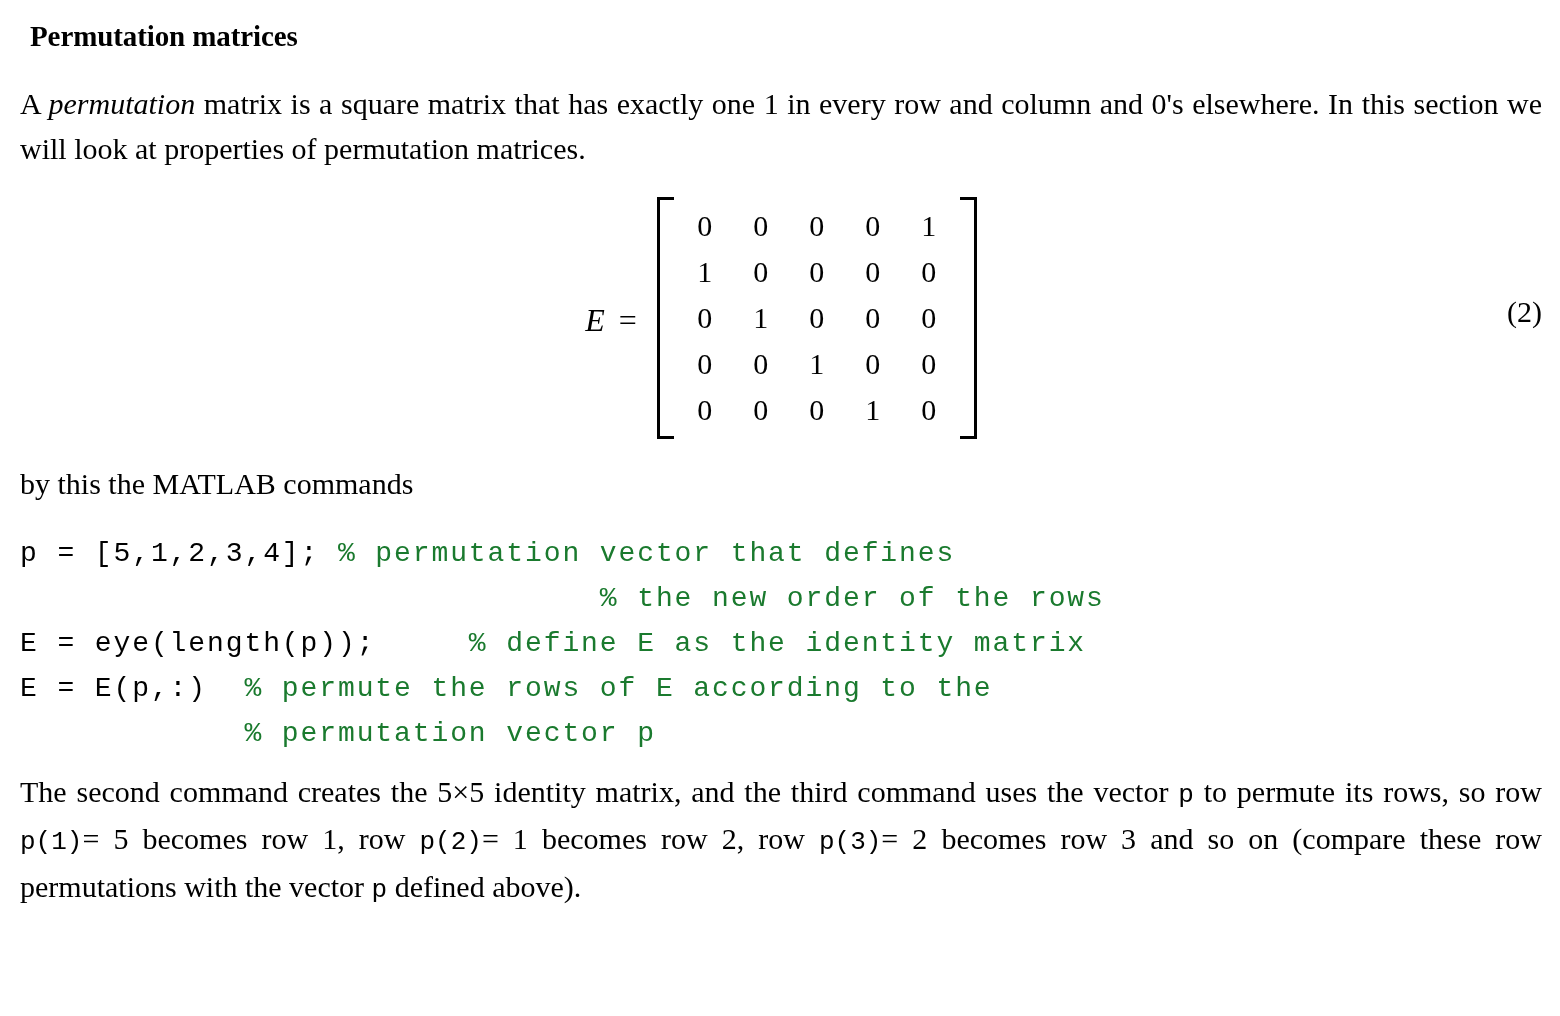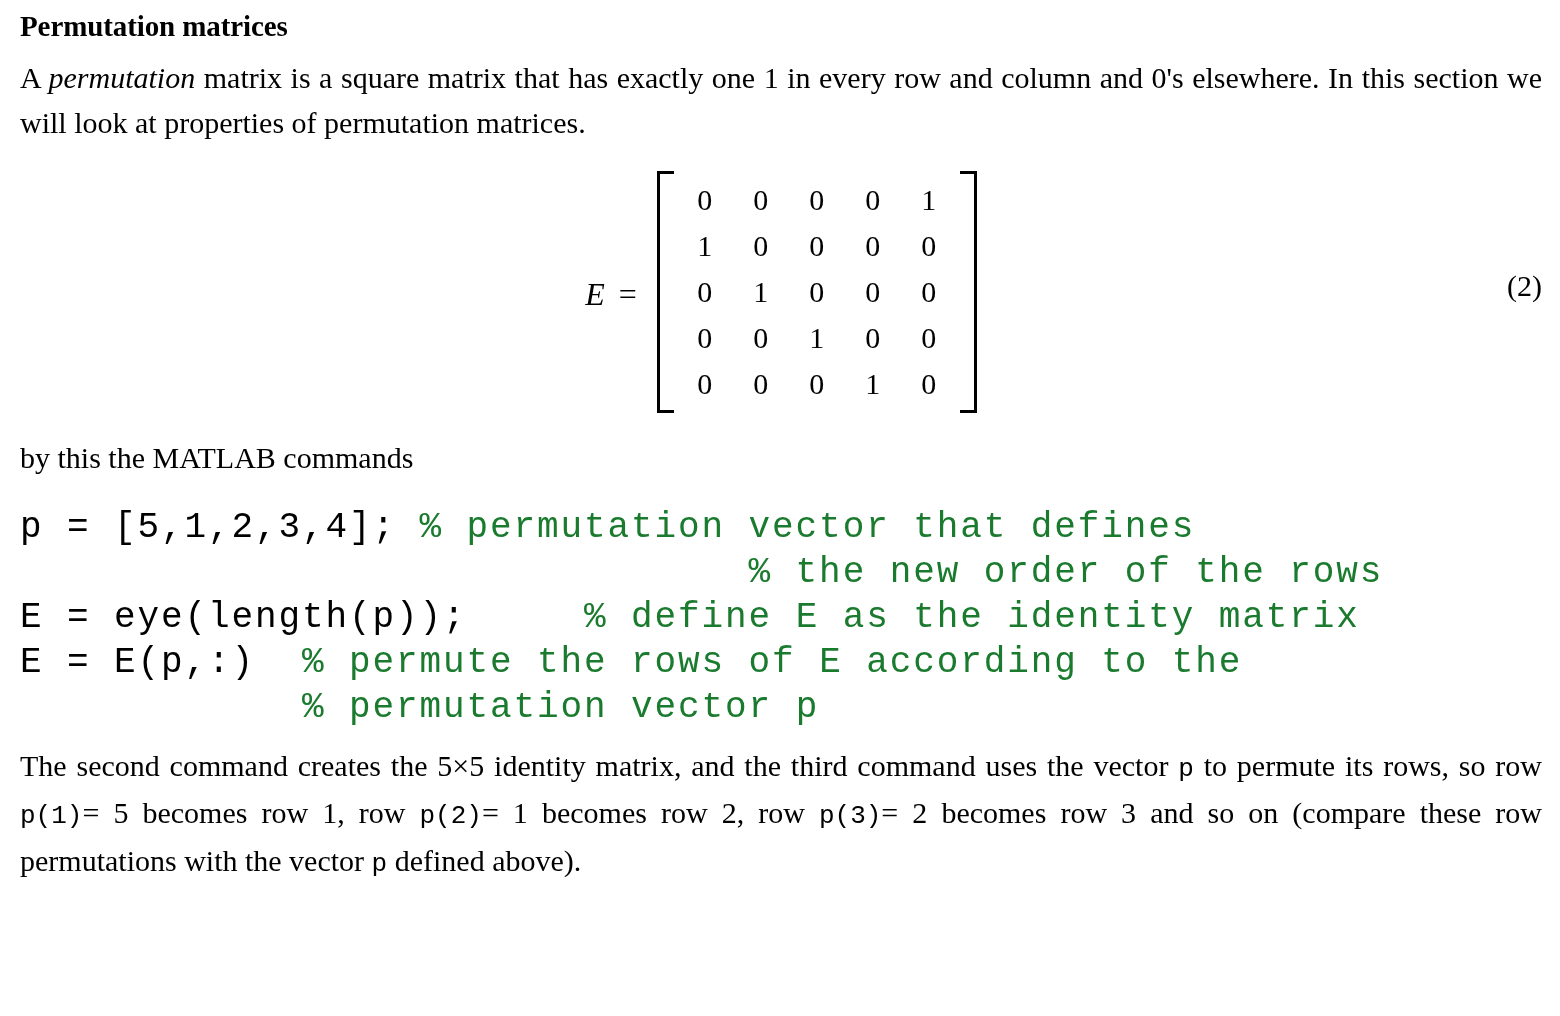--- a/index.html
+++ b/index.html
@@ -21,35 +21,35 @@
     height: 1016px;
     box-sizing: border-box;
     padding: 0 18px 0 20px;
   }
 
   
   .doc-title {
     font-size: 29px;
     font-weight: bold;
     line-height: 1.0;
-    margin: 0;
+    margin: 10px;
     padding-top: 12px;
     letter-spacing: -0.1px;
   }
 
   
   .para {
     font-size: 30px;
     line-height: 44.5px;
     text-align: justify;
     text-justify: inter-word;
     margin: 0;
     hyphens: none;
   }
-  .para.first { margin-top: 15px; }
+  .para.first { margin-top: 31px; }
   .indent-lead { display: inline-block; width: 58px; }
   .it { font-style: italic; }
 
   .mono-inline {
     font-family: "Liberation Mono", "DejaVu Sans Mono", monospace;
     font-size: 26px;
     letter-spacing: 0px;
   }
 
   
@@ -107,21 +107,21 @@
   .eq-number {
     position: absolute;
     right: 0;
     top: 98px;
     font-size: 30px;
   }
 
   
   .code-block {
     font-family: "Liberation Mono", "DejaVu Sans Mono", monospace;
-    font-size: 36px;
+    font-size: 28px;
     line-height: 45px;
     white-space: pre;
     margin-top: 6px;
     letter-spacing: 1.9px;
   }
   .code-line { display: block; height: 45px; }
   .cmt { color: #1a7a2e; }
 
   .gap-a { height: 18px; }
   .gap-b { height: 14px; }

